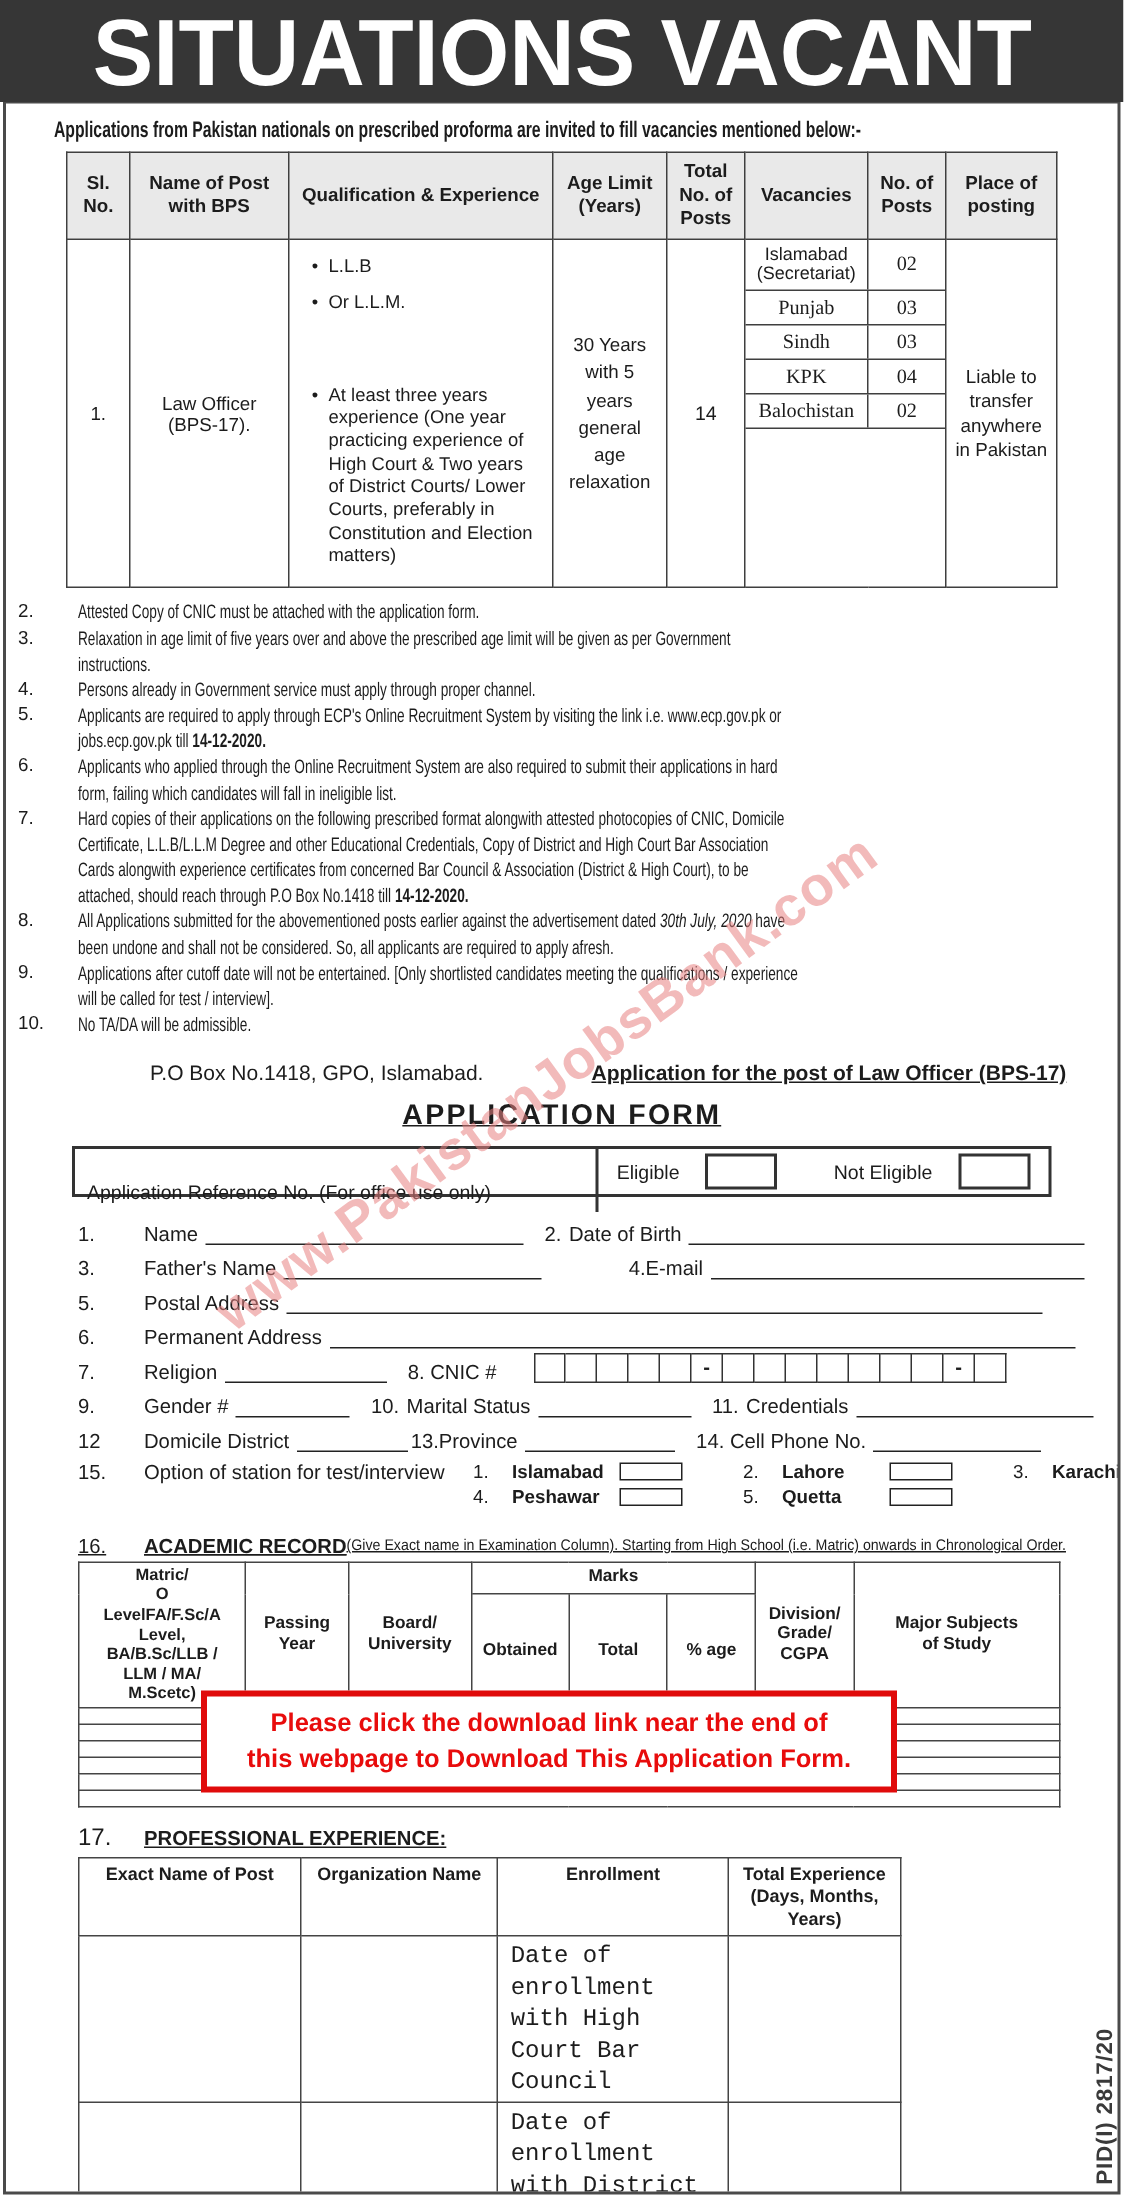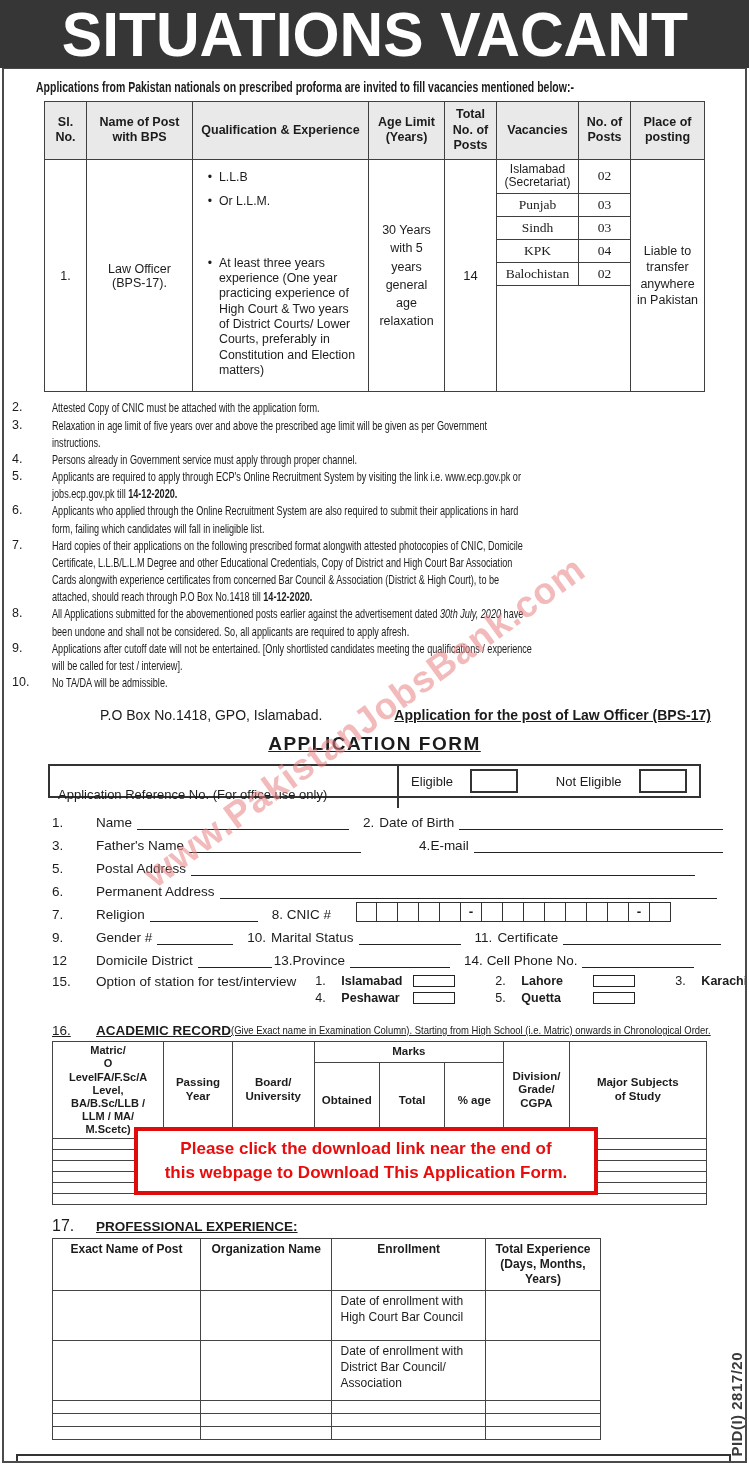--- a/index.html
+++ b/index.html
@@ -88,21 +88,21 @@
     background:#fff; border:4px solid #e00b0b; z-index:6;
     display:flex; align-items:center; justify-content:center; text-align:center;
     color:#e80c0c; font-weight:bold; font-size:17px; line-height:1.4; white-space:pre-line;
   }
   
   .sec17 { display:flex; margin:12px 0 3px 48px; align-items:baseline; }
   .sec17 .fnum { flex:0 0 44px; }
   .ptable { border-collapse:collapse; table-layout:fixed; width:549px; margin-left:48px; }
   .ptable th, .ptable td { border:1px solid #444; }
   .ptable th { font-size:12px; font-weight:bold; text-align:center; vertical-align:top; padding:3px 2px; white-space:pre-line; line-height:1.25; }
-  .ptable td { font-size:12px; vertical-align:top; padding:3px 8px; line-height:1.3; }
+  .ptable td { font-size:16px; vertical-align:top; padding:3px 8px; line-height:1.3;font-family:Liberation Mono, monospace; }
   .prow1 td { height:50px; }
   .prow2 td { height:60px; }
   .pthin td { height:13px; }
   
   .certbox { margin:14px 14px 0 12px; border:2px solid #333; padding:9px 10px 10px 14px; }
   .certtext { width:985px; transform:scaleX(0.70); transform-origin:0 0; font-size:13px; line-height:1.35; }
   
   .watermark {
     position:absolute; left:136px; top:862px; z-index:5; pointer-events:none;
     transform:rotate(-36deg); transform-origin:0 0;
@@ -308,21 +308,21 @@
           </div>
       </div>
       <div class="frow">
         <span class="fnum">9.</span>
         <span class="flabel">Gender #</span>
         <span class="fline" style="flex:0 0 76px"></span>
         <span class="fmidnum"><span>10.</span></span>
         <span class="flabel">Marital Status</span>
         <span class="fline" style="flex:0 0 102px"></span>
         <span class="fmidnum"><span>11.</span></span>
-        <span class="flabel">Certificate</span>
+        <span class="flabel">Credentials</span>
         <span class="fline" style="flex:0 0 158px"></span>
       </div>
       <div class="frow">
         <span class="fnum">12</span>
         <span class="flabel">Domicile District</span>
         <span class="fline" style="flex:0 0 74px"></span>
         <span class="fmidnum" style="padding-left:2px"><span>13.</span><span>Province</span></span>
         <span class="fline" style="flex:0 0 100px"></span>
         <span class="fmidnum"><span>14.</span> <span>Cell Phone No.</span></span>
         <span class="fline" style="flex:0 0 112px"></span>

